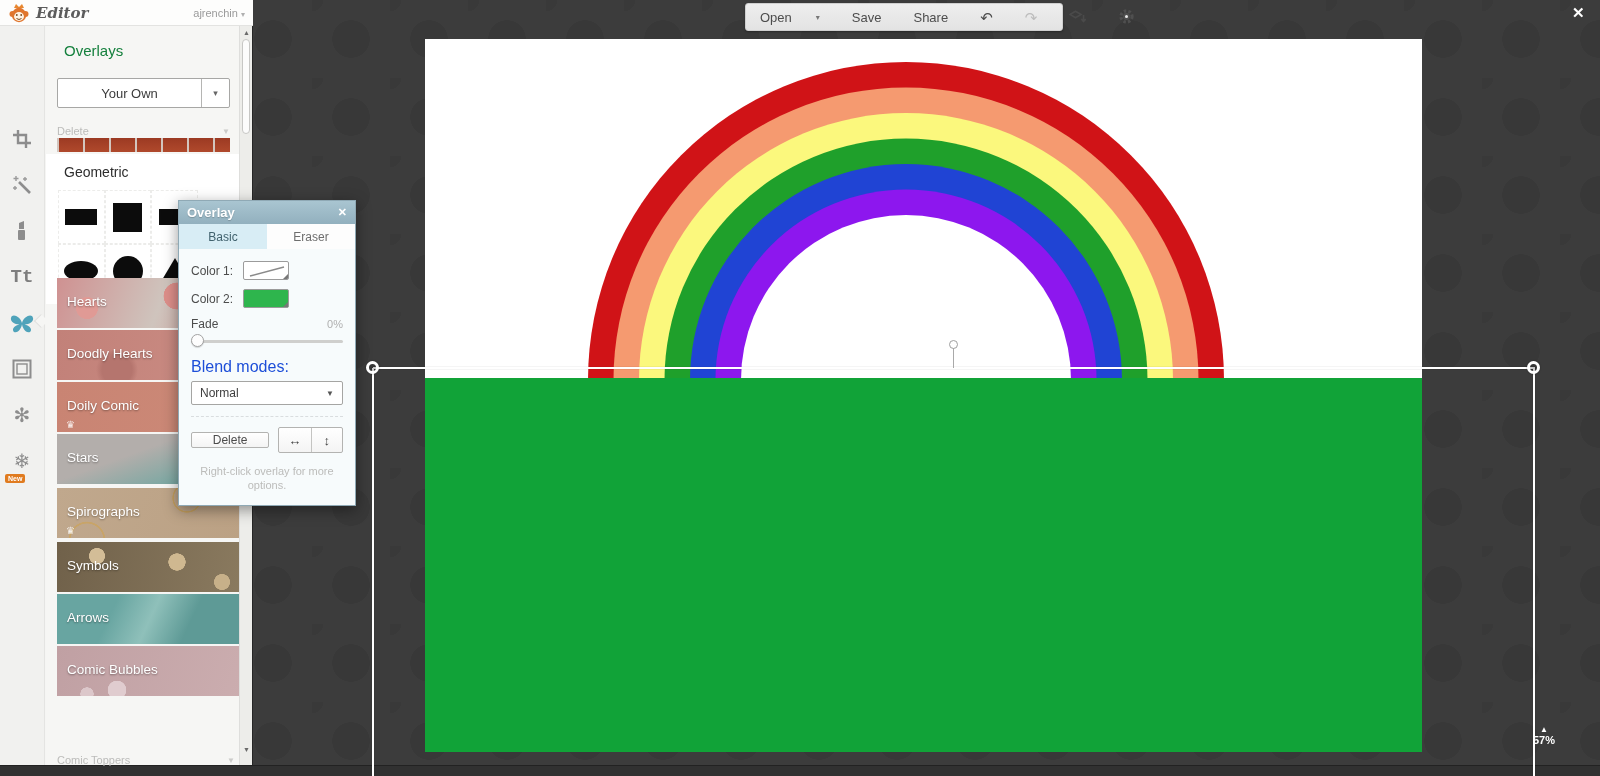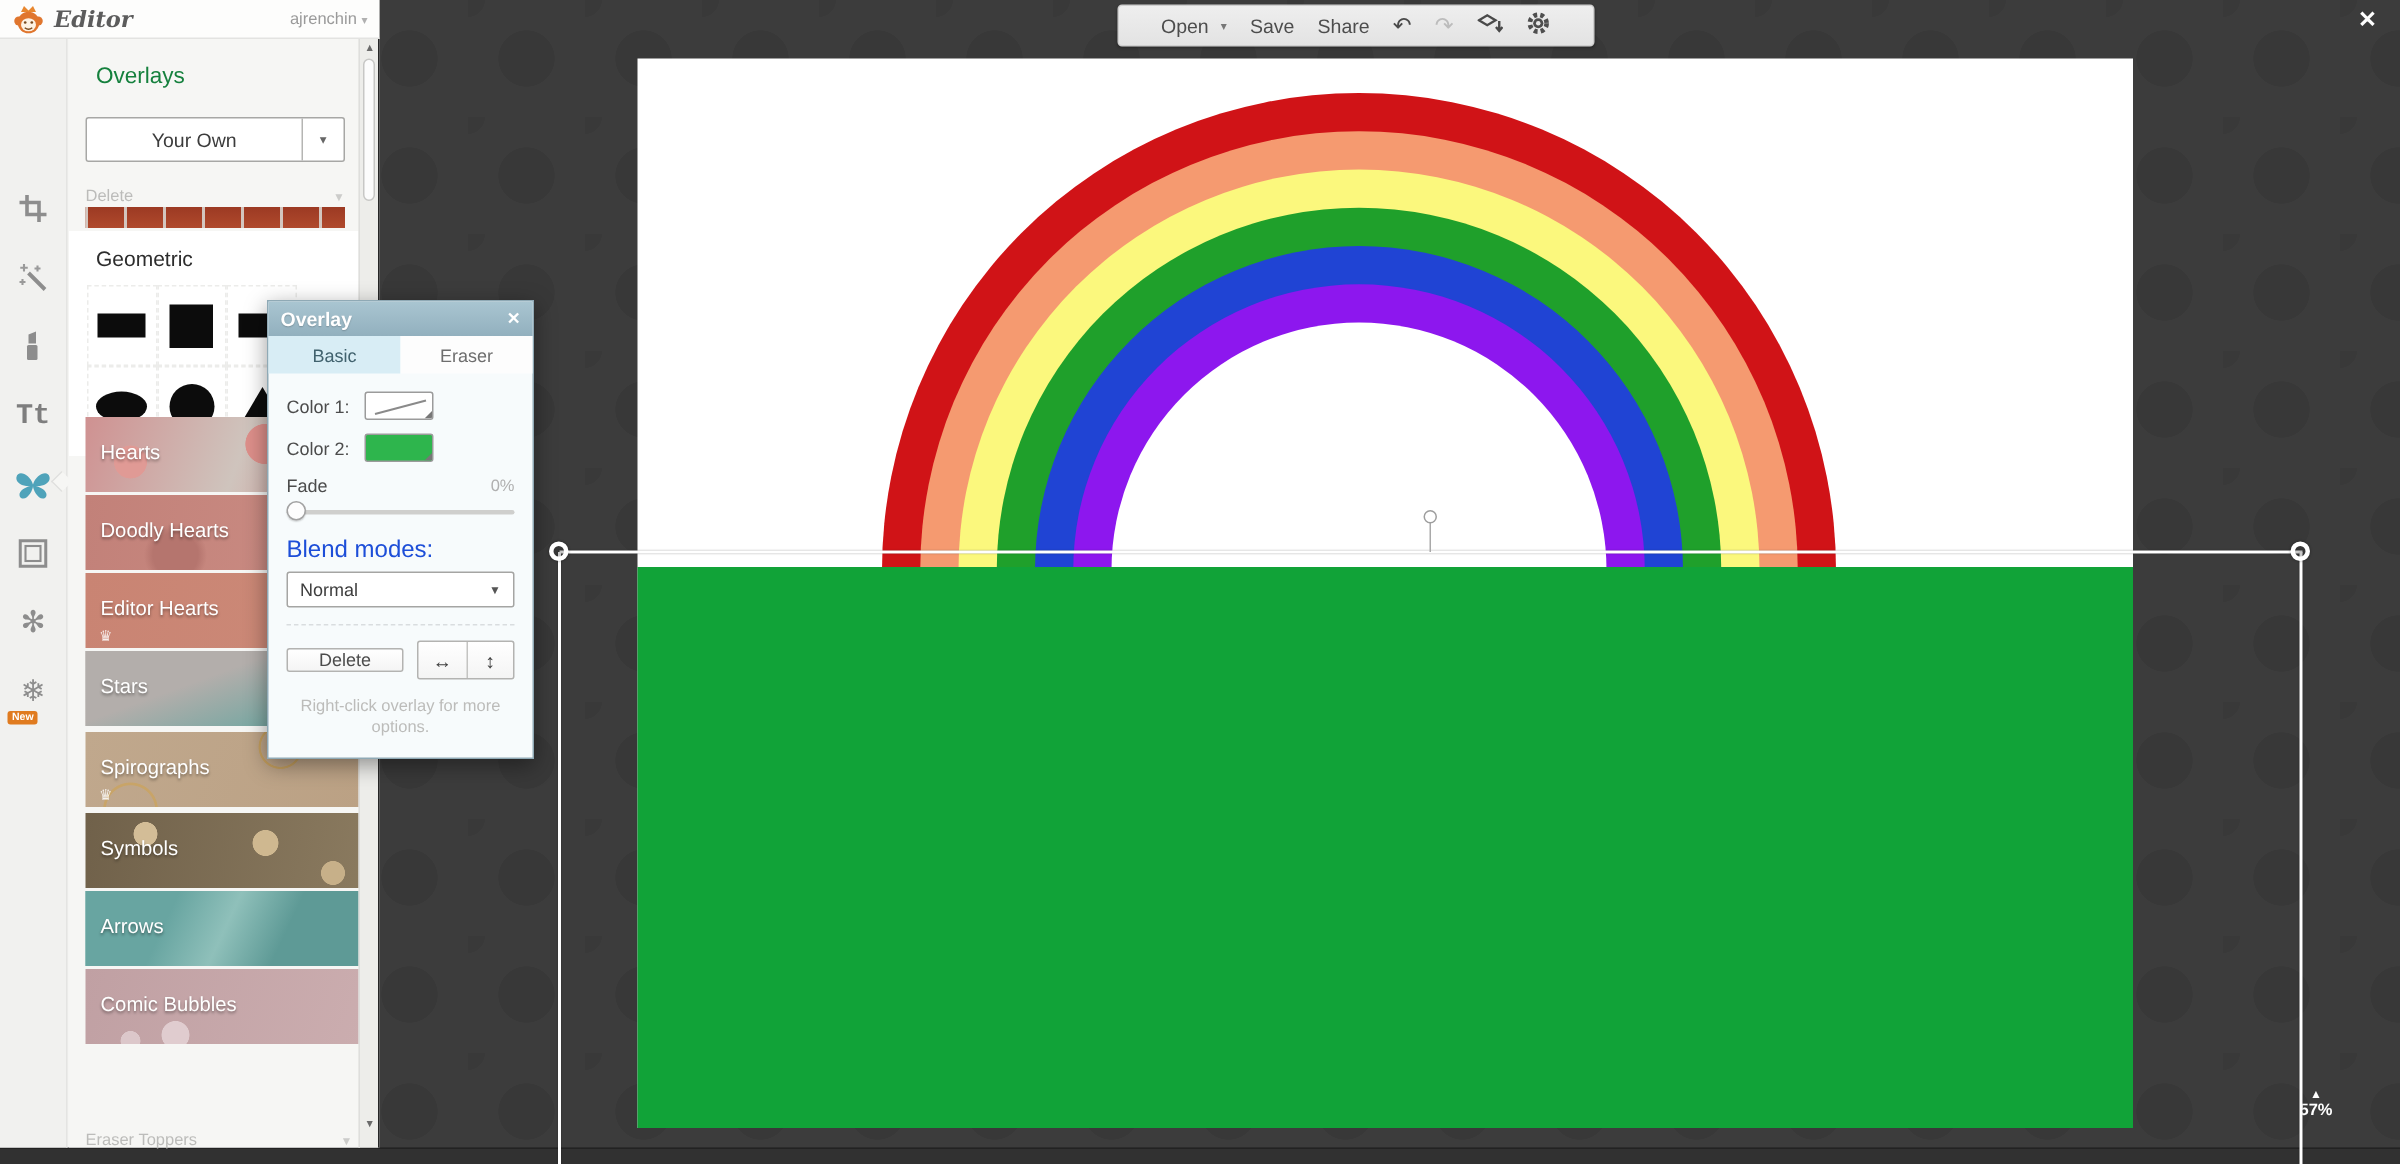--- a/index.html
+++ b/index.html
@@ -111,21 +111,21 @@
   .pscroll { position:absolute; right:0; top:26px; width:13px; height:739px; background:#ededea;
     border-left:1px solid #dededc; }
   .pscroll .arr { position:absolute; left:0; width:13px; text-align:center; font-size:7px; color:#6a6a6a; cursor:pointer; }
   .pscroll .arr.up { top:3px; } .pscroll .arr.down { bottom:12px; }
   .pscroll .thumb { position:absolute; left:2px; top:13px; width:8px; height:95px;
     background:#fcfcfc; border:1px solid #c7c7c5; border-radius:5px; cursor:pointer; }
 
   
   .toolbar { position:absolute; left:745px; top:3px; width:318px; height:28px; z-index:10;
     background:linear-gradient(#eeeeee,#e3e3e3); border:1px solid #cfcfcf; border-radius:3px;
-    box-shadow:0 1px 2px rgba(0,0,0,0.3); display:flex; align-items:center; padding:0 28px; gap:0; }
+    box-shadow:0 1px 2px rgba(0,0,0,0.3); display:flex; align-items:center; padding:0 14px; gap:16px; }
   .tb-item { font-size:13px; color:#4d4d4d; cursor:pointer; }
   .tb-caret { font-size:8px; color:#777; margin:0 0 0 8px; cursor:pointer; }
   .tb-sp { flex:1; }
   .tb-icon { font-size:15px; line-height:1; cursor:pointer; }
   .undo { color:#4a4a4a; } .redo { color:#bcbcbc; }
 
   .close-x { position:absolute; left:1572px; top:4px; color:#fff; font-size:15px; font-weight:bold;
     cursor:pointer; z-index:10; }
 
   
@@ -348,21 +348,21 @@
     </div>
 
     <div class="cat-list">
       <div class="cat-tile bg-hearts">
         <span class="cat-label">Hearts</span>
       </div>
       <div class="cat-tile bg-doodly">
         <span class="cat-label">Doodly Hearts</span>
       </div>
       <div class="cat-tile bg-doily">
-        <span class="cat-label">Editor Hearts</span>
+        <span class="cat-label">Doily Comic</span>
         <span class="crown">♛</span>
       </div>
       <div class="cat-tile bg-stars">
         <span class="cat-label">Stars</span>
       </div>
       <div class="cat-tile bg-spiro gap">
         <span class="cat-label">Spirographs</span>
         <span class="crown">♛</span>
       </div>
       <div class="cat-tile bg-symbols gap">
@@ -370,21 +370,21 @@
       </div>
       <div class="cat-tile bg-arrows">
         <span class="cat-label">Arrows</span>
       </div>
       <div class="cat-tile bg-comic">
         <span class="cat-label">Comic Bubbles</span>
       </div>
     </div>
 
     <div class="people-row">
-      <span class="group-label">Eraser Toppers</span>
+      <span class="group-label">Comic Toppers</span>
       <span class="group-caret">▼</span>
     </div>
   </div>
 
   <div class="pscroll">
     <div class="arr up">▲</div>
     <div class="thumb"></div>
     <div class="arr down">▼</div>
   </div>
 

